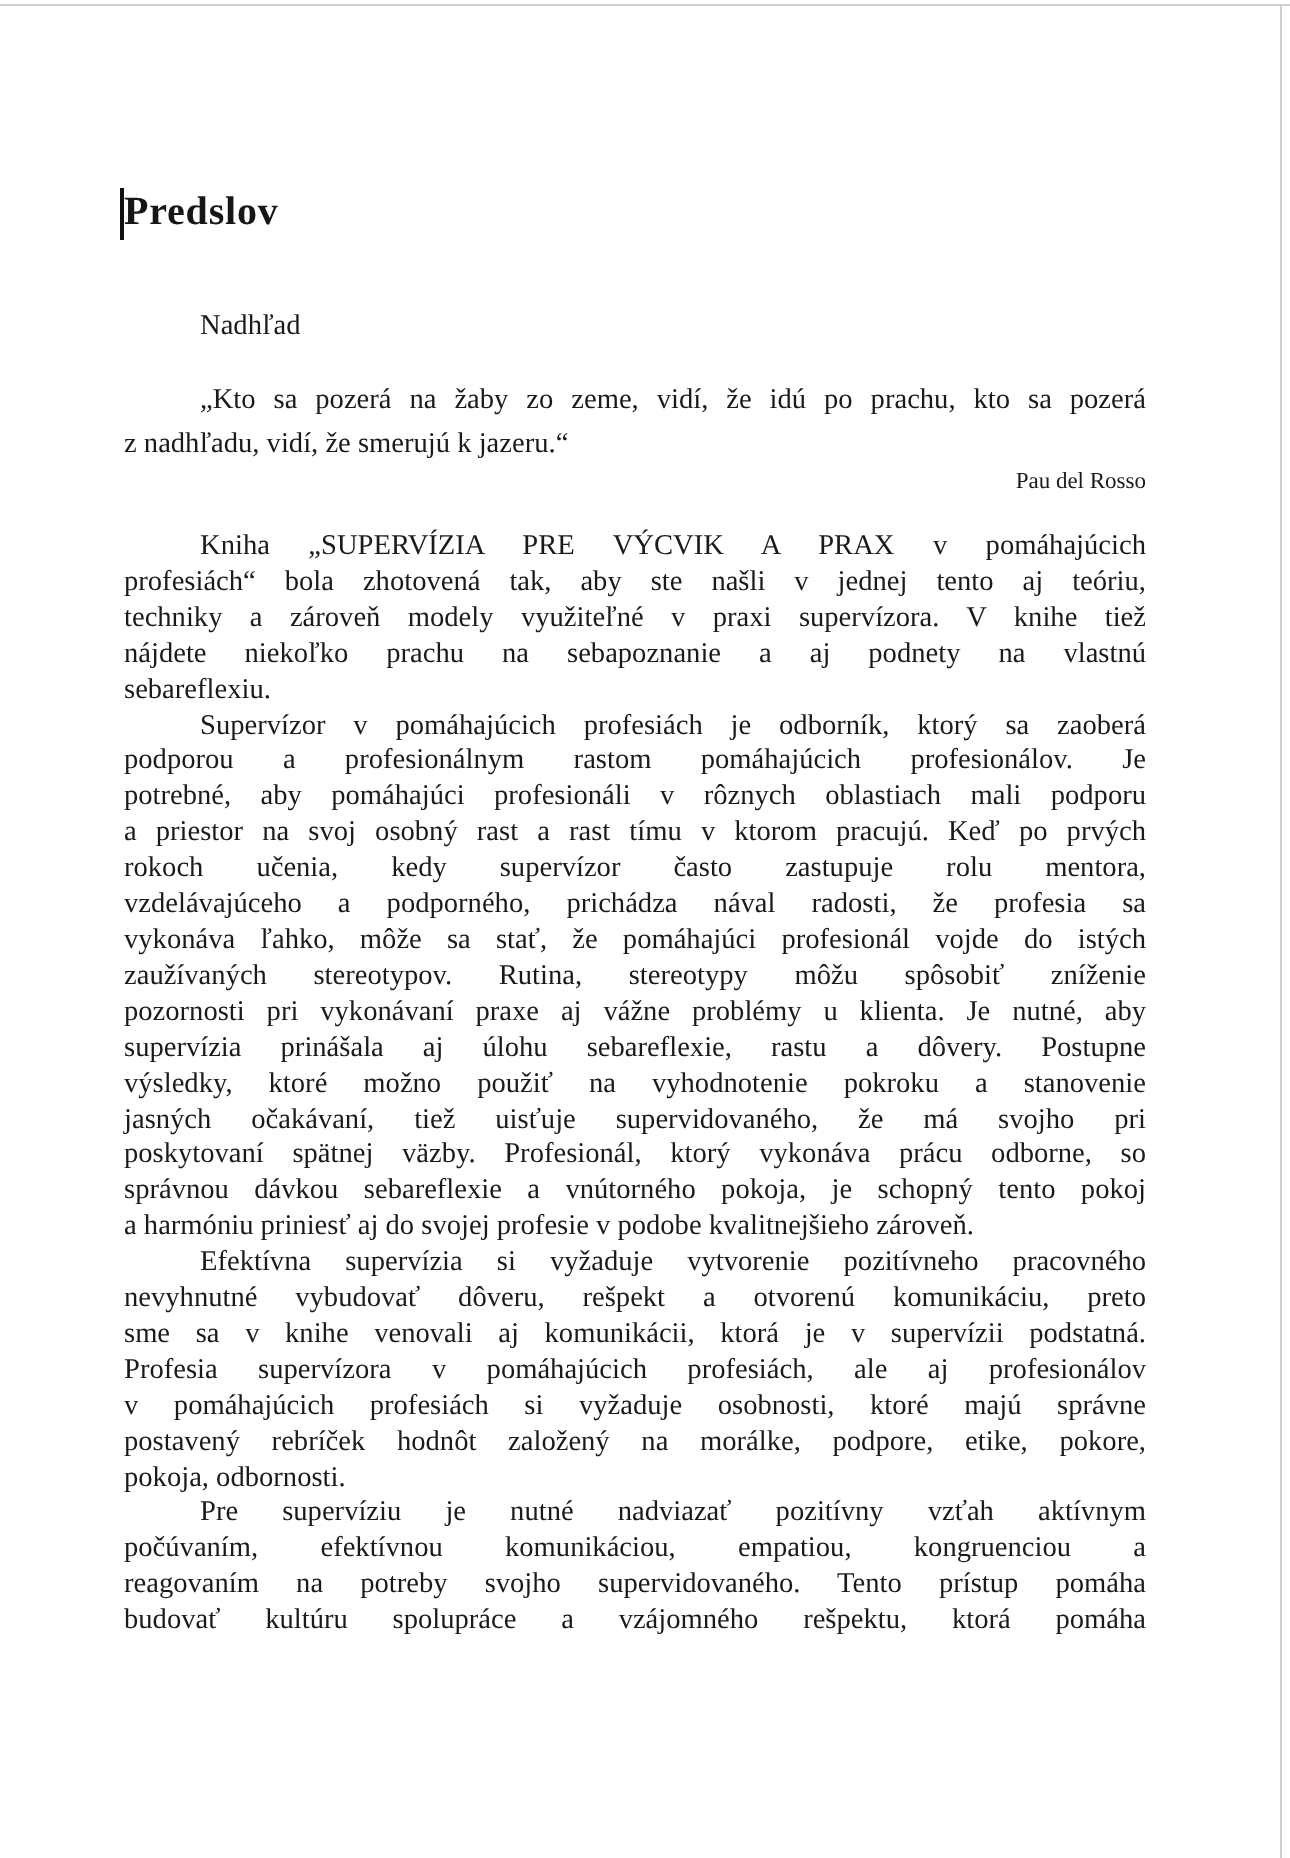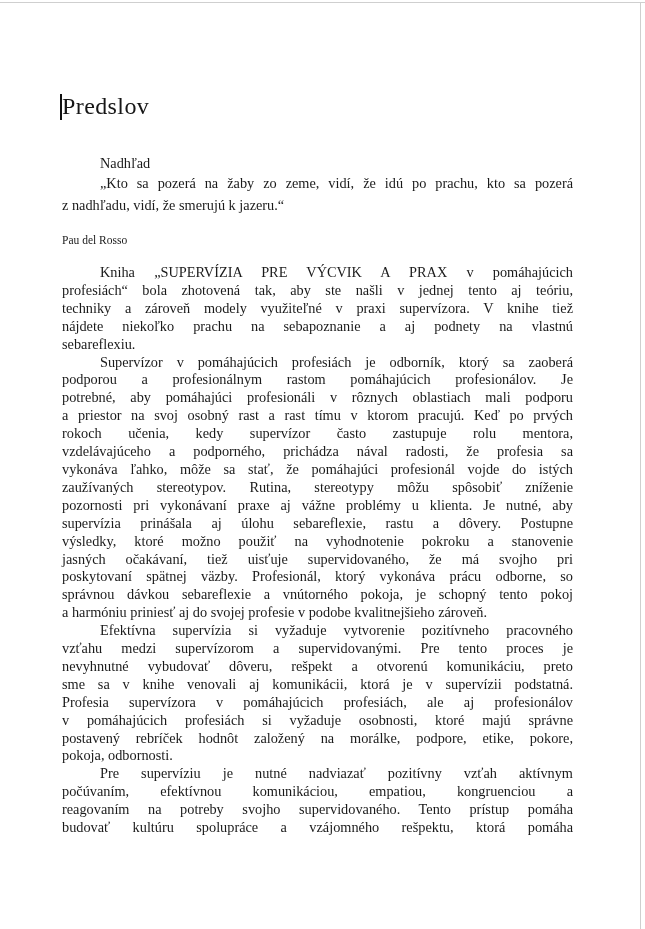--- a/index.html
+++ b/index.html
@@ -24,38 +24,38 @@
     width: 1px; height: 927px; background: #cfcfcf;
   }
   .caret {
     position: absolute; left: 60px; top: 94px;
     width: 2px; height: 26px; background: #111111;
   }
   .content {
     position: absolute; left: 62px; top: 92px; width: 511px;
   }
   h1.title {
-    margin: 0; font-weight: normal;
-    font-size: 24px; line-height: 28px;
+    margin: 0; font-weight: bold;
+    font-size: 20px; line-height: 28px;
     letter-spacing: 0.4px;
     color: #161616;
   }
   .subheading {
     margin-top: 35px;
     font-size: 14.3px; line-height: 17px;
     text-indent: 38px;
   }
   .quote {
-    margin-top: 1px;
+    margin-top: 18px;
     font-size: 14.3px; line-height: 21.5px;
   }
   .attribution {
-    margin-top: 18px;
+    margin-top: 2px;
     font-size: 11.5px; line-height: 12px;
-    text-align: left;
+    text-align: right;
   }
   .bodytext {
     margin-top: 18px;
     font-size: 14.3px; line-height: 17.9px;
   }
   .line {
     text-align: justify;
     text-align-last: justify;
   }
   .line.last { text-align-last: left; }
@@ -101,21 +101,20 @@
           <div class="line">pozornosti pri vykonávaní praxe aj vážne problémy u klienta. Je nutné, aby</div>
           <div class="line">supervízia prinášala aj úlohu sebareflexie, rastu a dôvery. Postupne</div>
           <div class="line">výsledky, ktoré možno použiť na vyhodnotenie pokroku a stanovenie</div>
           <div class="line">jasných očakávaní, tiež uisťuje supervidovaného, že má svojho pri</div>
           <div class="line">poskytovaní spätnej väzby. Profesionál, ktorý vykonáva prácu odborne, so</div>
           <div class="line">správnou dávkou sebareflexie a vnútorného pokoja, je schopný tento pokoj</div>
           <div class="line last">a harmóniu priniesť aj do svojej profesie v podobe kvalitnejšieho zároveň.</div>
         </div>
         <div>
           <div class="line indent">Efektívna supervízia si vyžaduje vytvorenie pozitívneho pracovného</div>
-          <div class="line">vzťahu medzi supervízorom a supervidovanými. Pre tento proces je</div>
           <div class="line">nevyhnutné vybudovať dôveru, rešpekt a otvorenú komunikáciu, preto</div>
           <div class="line">sme sa v knihe venovali aj komunikácii, ktorá je v supervízii podstatná.</div>
           <div class="line">Profesia supervízora v pomáhajúcich profesiách, ale aj profesionálov</div>
           <div class="line">v pomáhajúcich profesiách si vyžaduje osobnosti, ktoré majú správne</div>
           <div class="line">postavený rebríček hodnôt založený na morálke, podpore, etike, pokore,</div>
           <div class="line last">pokoja, odbornosti.</div>
         </div>
         <div>
           <div class="line indent">Pre supervíziu je nutné nadviazať pozitívny vzťah aktívnym</div>
           <div class="line">počúvaním, efektívnou komunikáciou, empatiou, kongruenciou a</div>

